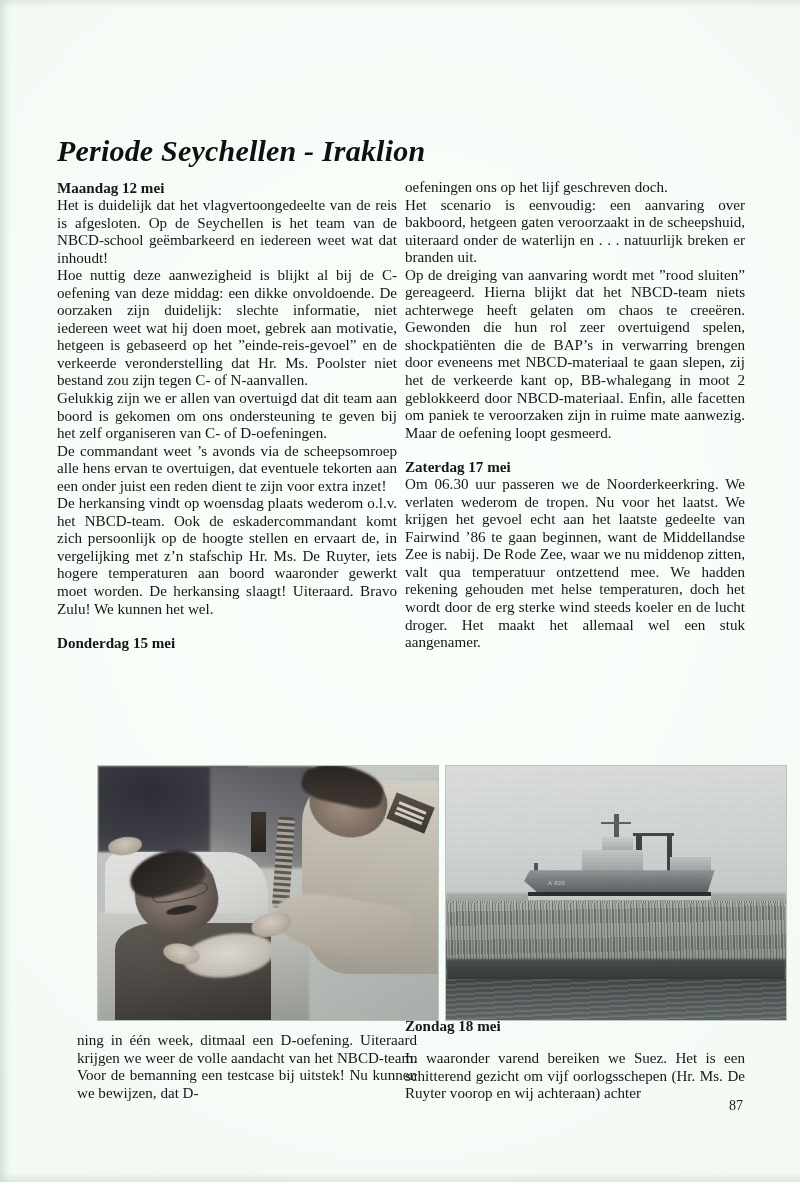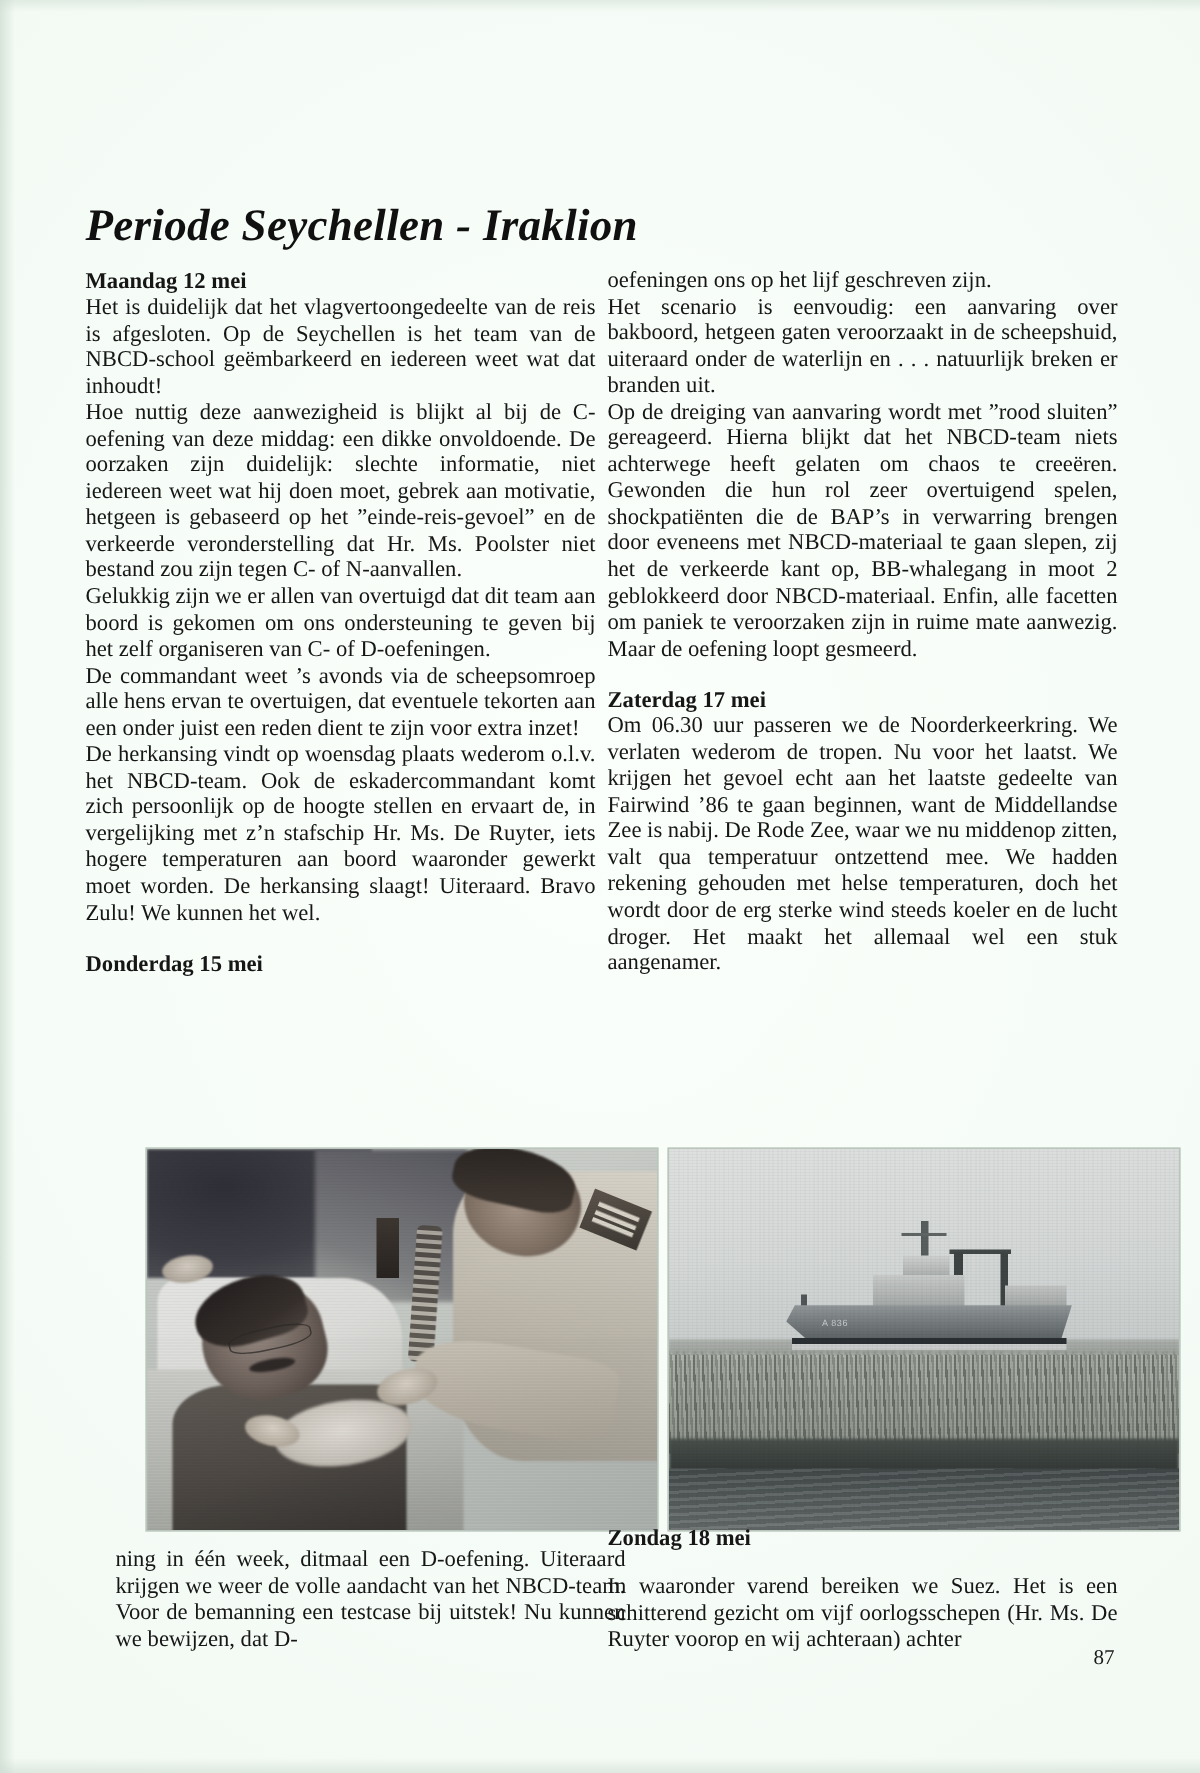--- a/index.html
+++ b/index.html
@@ -396,21 +396,21 @@
     <p>Het is duidelijk dat het vlagvertoongedeelte van de reis is afgesloten. Op de Seychellen is het team van de NBCD-school geëmbarkeerd en iedereen weet wat dat inhoudt!</p>
     <p>Hoe nuttig deze aanwezigheid is blijkt al bij de C-oefening van deze middag: een dikke onvoldoende. De oorzaken zijn duidelijk: slechte informatie, niet iedereen weet wat hij doen moet, gebrek aan motivatie, hetgeen is gebaseerd op het ”einde-reis-gevoel” en de verkeerde veronderstelling dat Hr. Ms. Poolster niet bestand zou zijn tegen C- of N-aanvallen.</p>
     <p>Gelukkig zijn we er allen van overtuigd dat dit team aan boord is gekomen om ons ondersteuning te geven bij het zelf organiseren van C- of D-oefeningen.</p>
     <p>De commandant weet ’s avonds via de scheepsomroep alle hens ervan te overtuigen, dat eventuele tekorten aan een onder juist een reden dient te zijn voor extra inzet!</p>
     <p class="last-line-left">De herkansing vindt op woensdag plaats wederom o.l.v. het NBCD-team. Ook de eskadercommandant komt zich persoonlijk op de hoogte stellen en ervaart de, in vergelijking met z’n stafschip Hr. Ms. De Ruyter, iets hogere temperaturen aan boord waaronder gewerkt moet worden. De herkansing slaagt! Uiteraard. Bravo Zulu! We kunnen het wel.</p>
     <div class="gap"></div>
     <h2 class="sec">Donderdag 15 mei</h2>
   </div>
 
   <div class="col col-right">
-    <p class="last-line-left">oefeningen ons op het lijf geschreven zijn.</p>
+    <p class="last-line-left">oefeningen ons op het lijf geschreven doch.</p>
     <p>Het scenario is eenvoudig: een aanvaring over bakboord, hetgeen gaten veroorzaakt in de scheepshuid, uiteraard onder de waterlijn en . . . natuurlijk breken er branden uit.</p>
     <p class="last-line-left">Op de dreiging van aanvaring wordt met ”rood sluiten” gereageerd. Hierna blijkt dat het NBCD-team niets achterwege heeft gelaten om chaos te creeëren. Gewonden die hun rol zeer overtuigend spelen, shockpatiënten die de BAP’s in verwarring brengen door eveneens met NBCD-materiaal te gaan slepen, zij het de verkeerde kant op, BB-whalegang in moot 2 geblokkeerd door NBCD-materiaal. Enfin, alle facetten om paniek te veroorzaken zijn in ruime mate aanwezig. Maar de oefening loopt gesmeerd.</p>
     <div class="gap"></div>
     <h2 class="sec">Zaterdag 17 mei</h2>
     <p class="last-line-left">Om 06.30 uur passeren we de Noorderkeerkring. We verlaten wederom de tropen. Nu voor het laatst. We krijgen het gevoel echt aan het laatste gedeelte van Fairwind ’86 te gaan beginnen, want de Middellandse Zee is nabij. De Rode Zee, waar we nu middenop zitten, valt qua temperatuur ontzettend mee. We hadden rekening gehouden met helse temperaturen, doch het wordt door de erg sterke wind steeds koeler en de lucht droger. Het maakt het allemaal wel een stuk aangenamer.</p>
   </div>
 
   <figure class="photo photo-left">
     <div class="photo-inner">
       <div class="lp-bg"></div>

